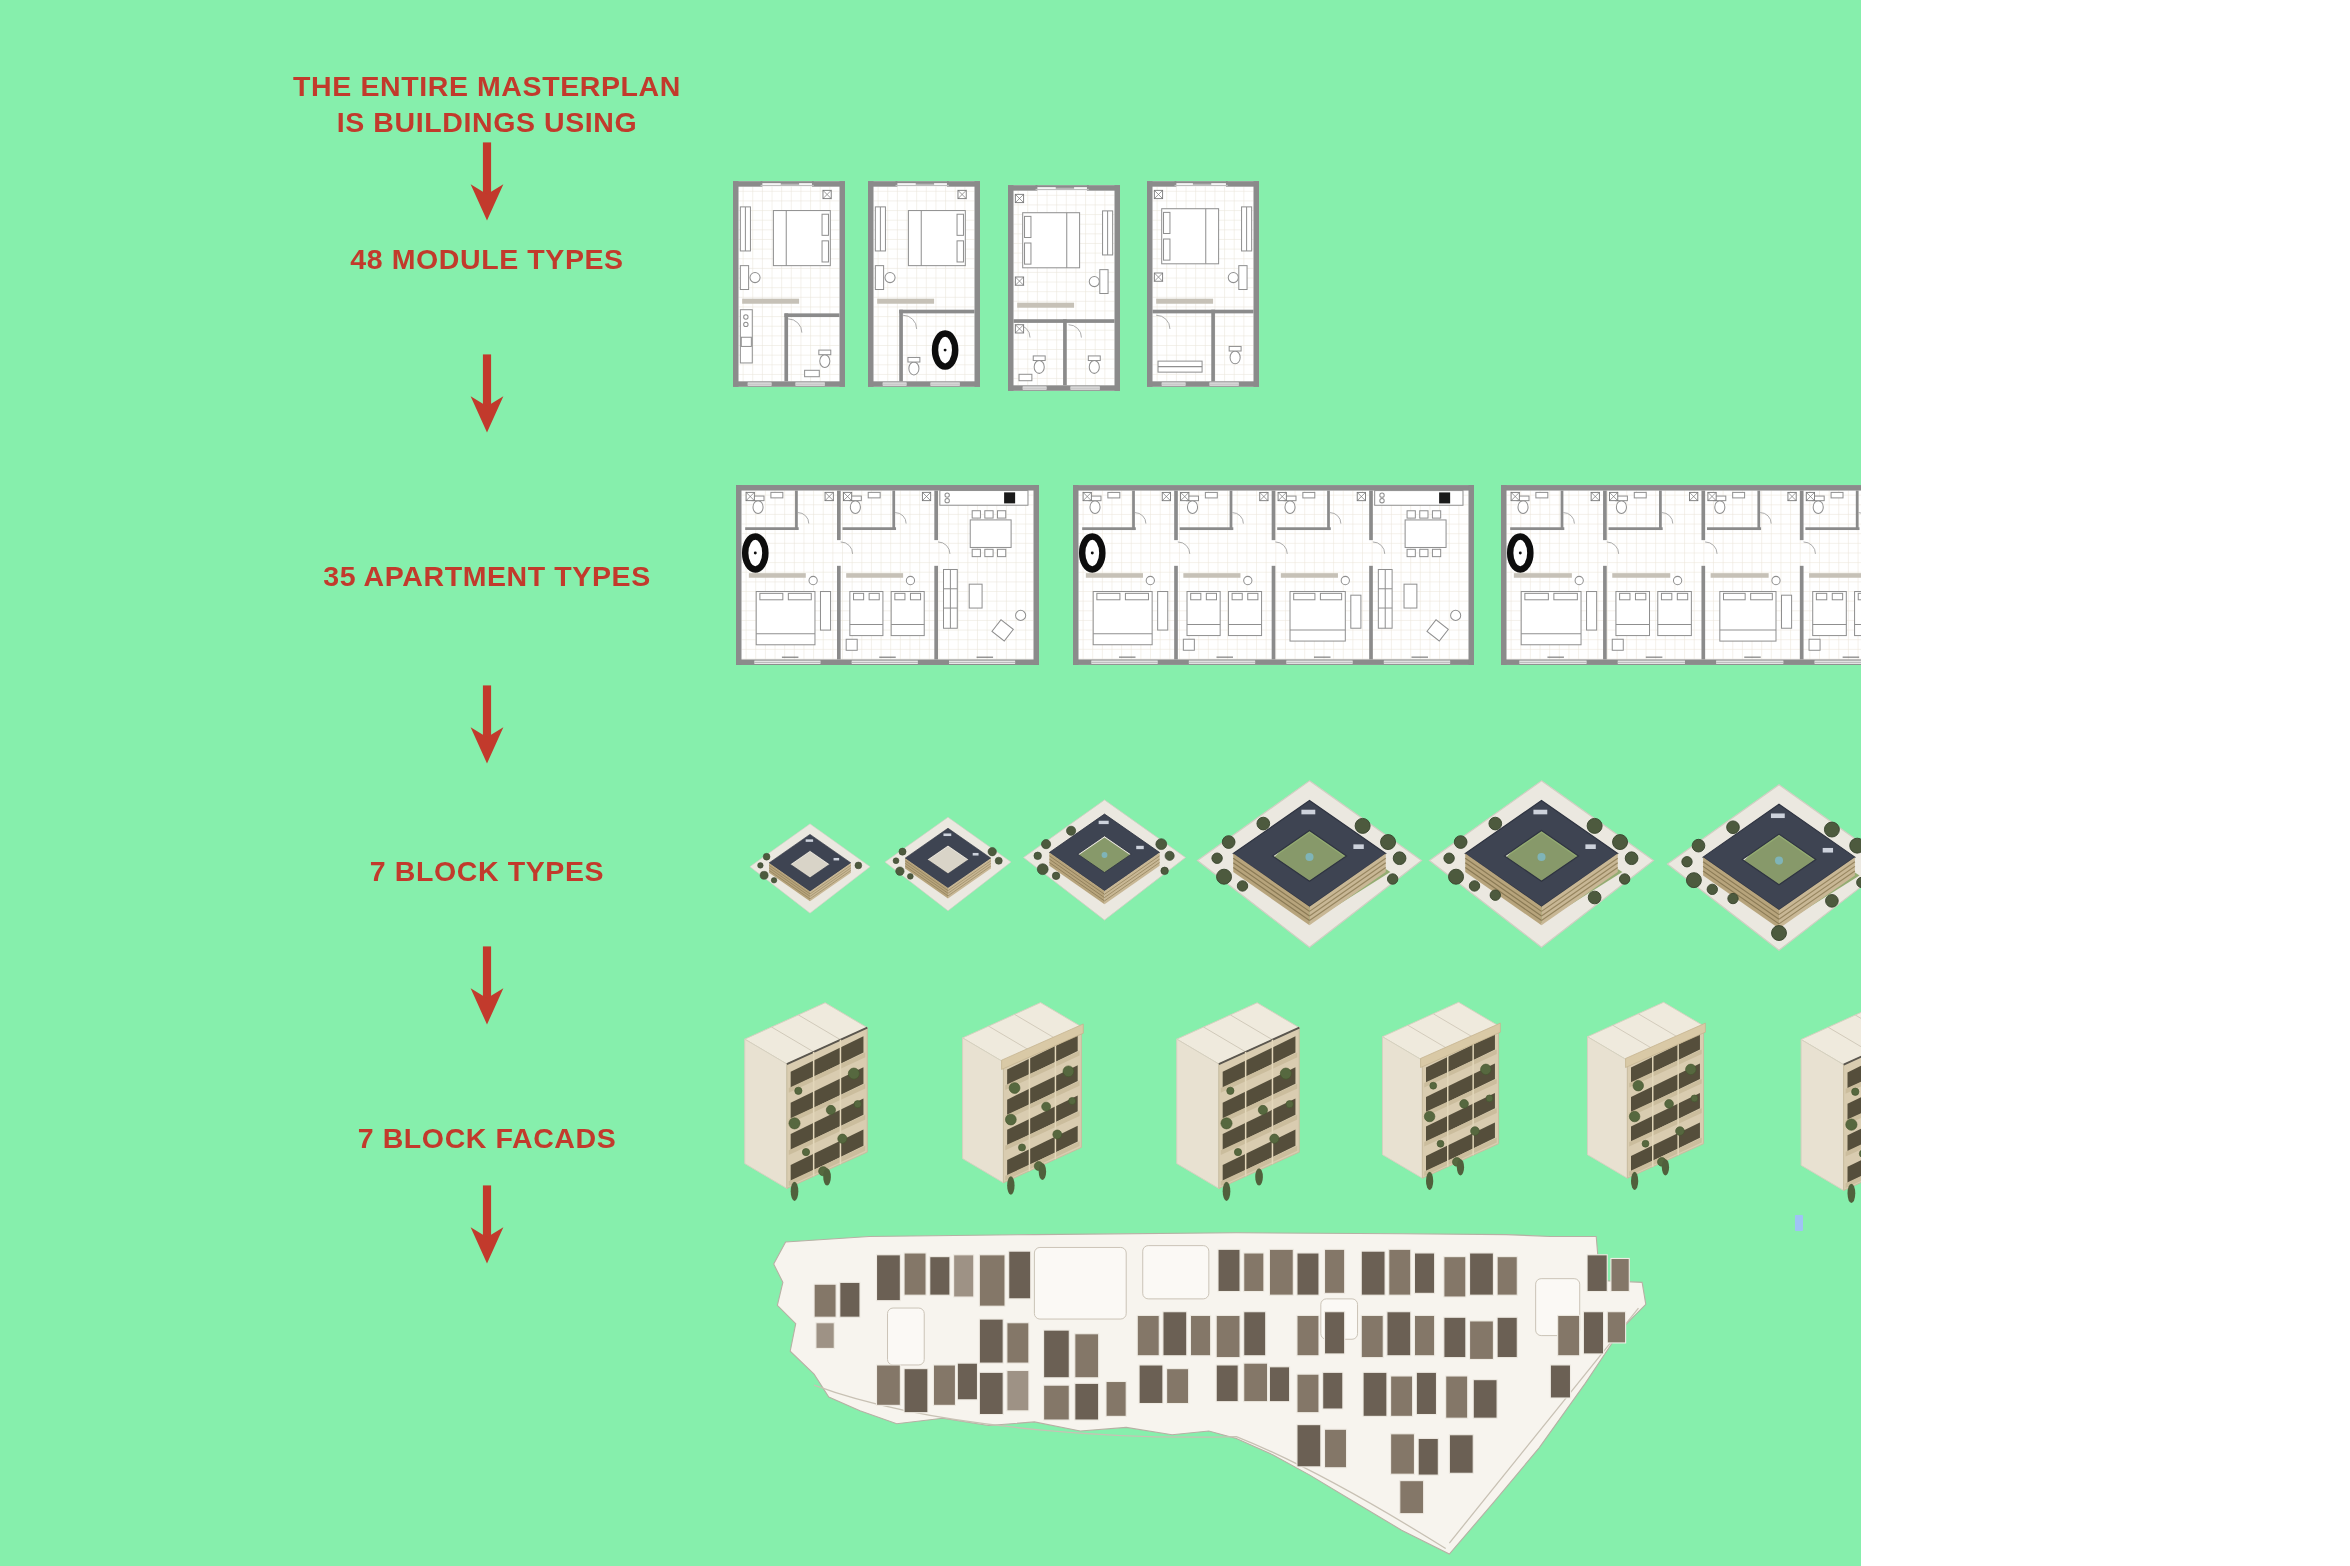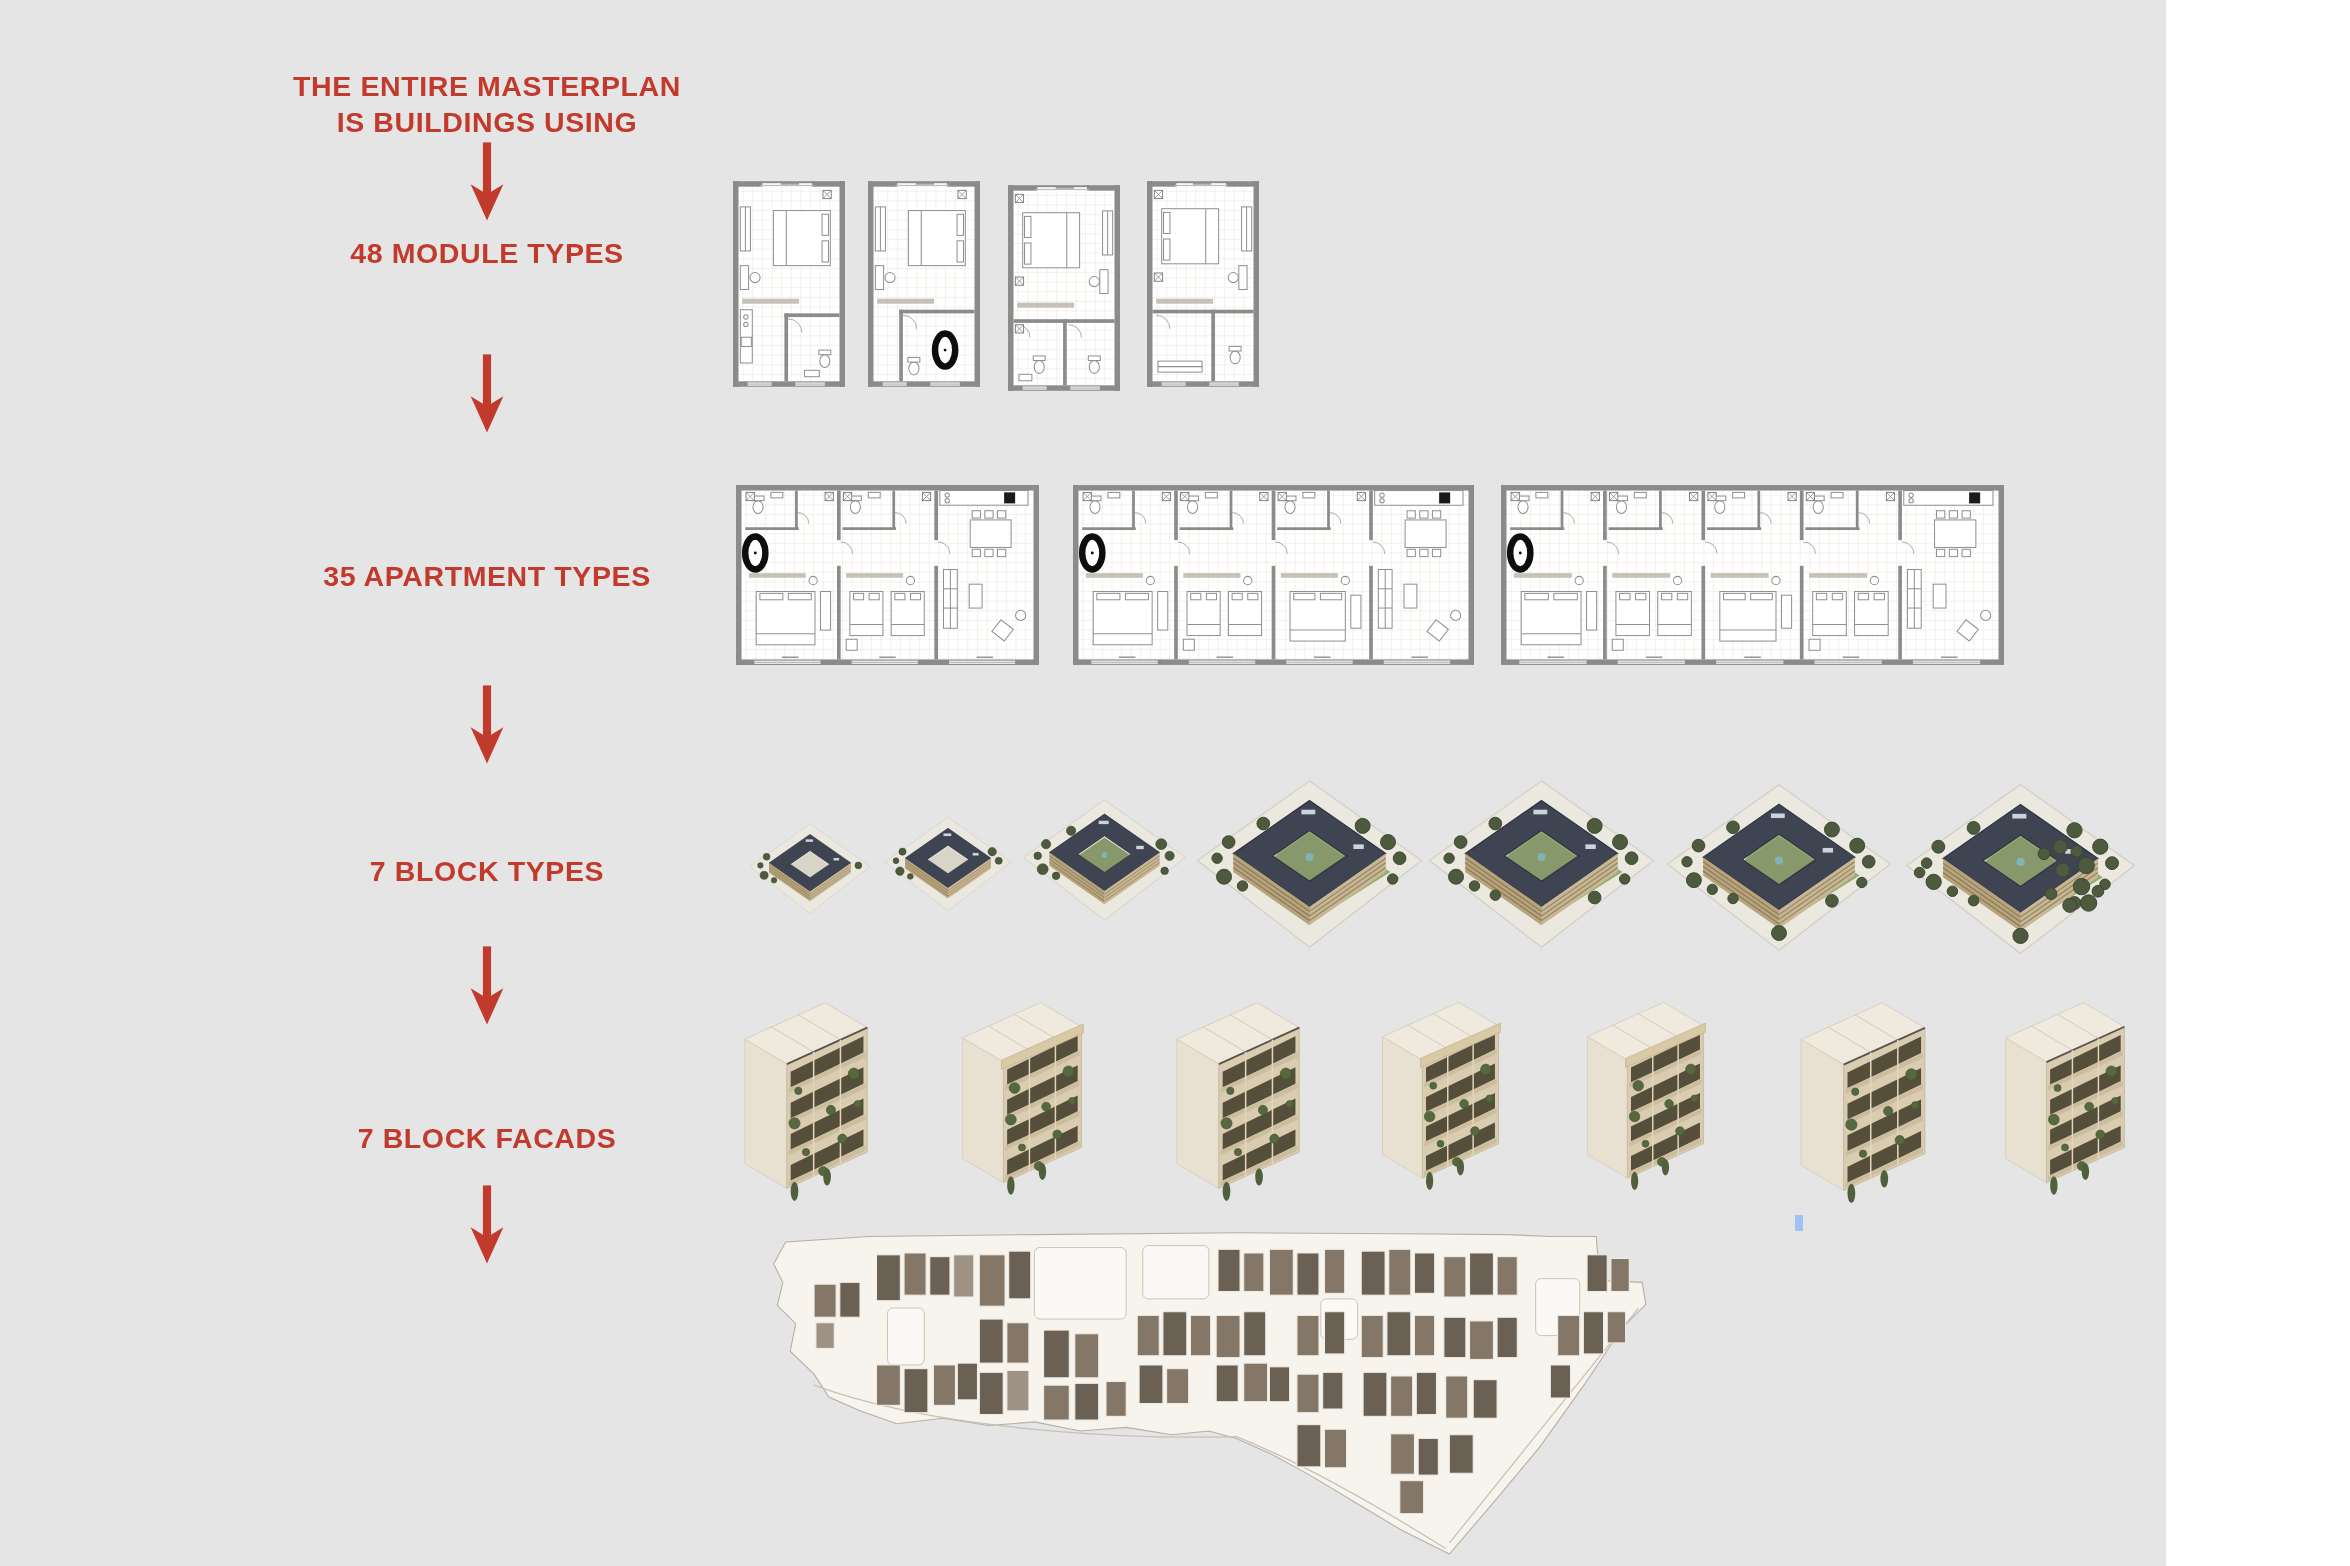--- a/index.html
+++ b/index.html
@@ -1,17 +1,17 @@
 <!DOCTYPE html>
 <html style="--accent: #c23a2c;font-size:14.7px"><head>
 <meta charset="utf-8">
 <style>
   html,body{margin:0;padding:0;background:#fff;}
   :root{--accent:#c23a2c;}
-  .canvas{position:relative;width:2166px;height:1567px;background:#e5e5e5;overflow:hidden;
+  .canvas{position:relative;width:1861px;height:1567px;background:#86efac;overflow:hidden;
           font-family:"Liberation Sans",sans-serif;}
   .lbl{position:absolute;left:487px;transform:translateX(-50%);color:var(--accent);
        font-weight:bold;font-size:28.5px;line-height:36px;text-align:center;
        letter-spacing:0.6px;white-space:nowrap;}
   .arrow{position:absolute;left:487px;transform:translateX(-50%);}
   .figrow{position:absolute;left:0;top:0;width:100%;height:100%;pointer-events:none;}
   .blue-mark{position:absolute;left:1795px;top:1215px;width:8.3px;height:15.6px;border-radius:0.9px;}
 </style>
 </head>
 <body>
@@ -21,21 +21,21 @@
   <div class="lbl" style="top:68px">
     <div>THE ENTIRE MASTERPLAN</div>
     <div>IS BUILDINGS USING</div>
   </div>
 
   <svg class="arrow" style="top:142px" width="40" height="79" viewBox="0 0 44 86">
     <rect x="17.5" y="0" width="9" height="58" fill="#c23a2c"></rect>
     <path d="M22,86 L4,46 L22,57 L40,46 Z" fill="#c23a2c"></path>
   </svg>
 
-  <div class="lbl" style="top:235px">48 MODULE TYPES</div>
+  <div class="lbl" style="top:241px">48 MODULE TYPES</div>
 
   <svg class="arrow" style="top:354px" width="40" height="79" viewBox="0 0 44 86">
     <rect x="17.5" y="0" width="9" height="58" fill="#c23a2c"></rect>
     <path d="M22,86 L4,46 L22,57 L40,46 Z" fill="#c23a2c"></path>
   </svg>
 
   <div class="lbl" style="top:558px">35 APARTMENT TYPES</div>
 
   <svg class="arrow" style="top:685px" width="40" height="79" viewBox="0 0 44 86">
     <rect x="17.5" y="0" width="9" height="58" fill="#c23a2c"></rect>

